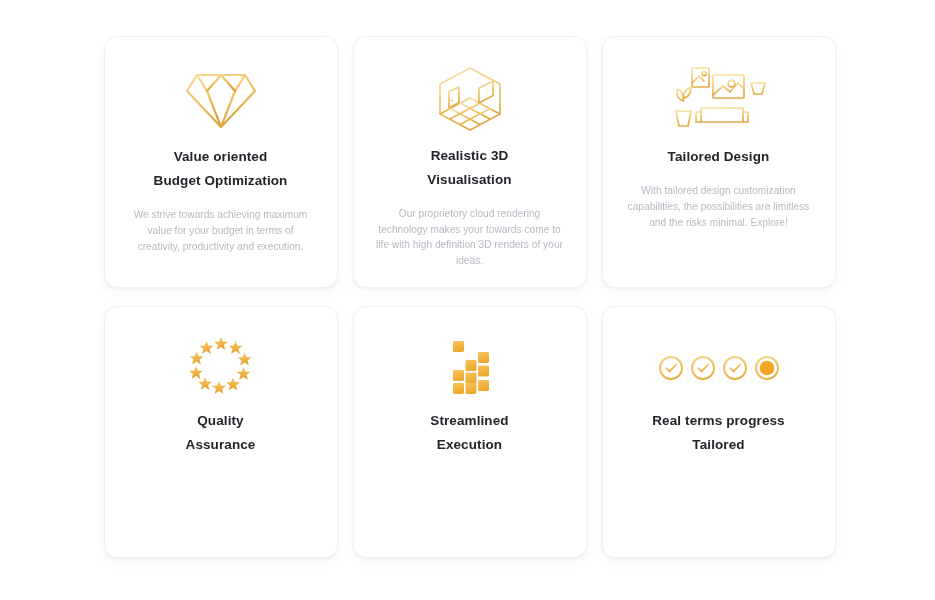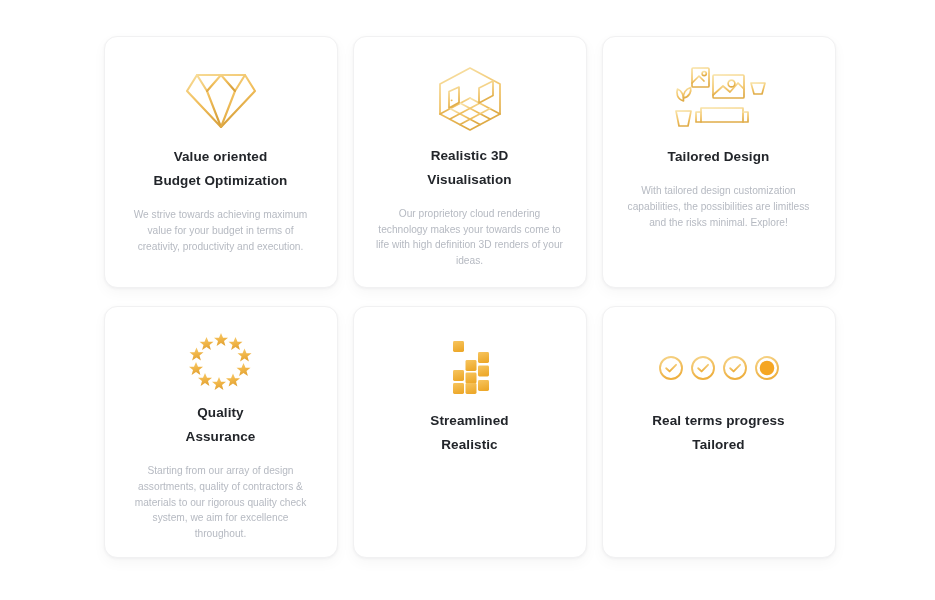--- a/index.html
+++ b/index.html
@@ -218,21 +218,20 @@
             <use href="#star5" transform="translate(11,38)"></use>
             <use href="#star5" transform="translate(11.5,23.5)"></use>
             <use href="#star5" transform="translate(21.5,13)"></use>
           </g>
         </svg>
       </div>
       <div class="card-title">
         <div>Quality</div>
         <div>Assurance</div>
       </div>
-      <p class="card-desc">Starting from our array of design assortments, quality of contractors &amp; materials to our rigorous quality check system, we aim for excellence throughout.</p>
     </div>
 
     <div class="feature-card row-2">
       <div class="card-icon">
         <svg width="54" height="56" viewBox="0 0 54 56" fill="none">
           <defs>
             <linearGradient id="gold5" x1="0" y1="0" x2="0.3" y2="1">
               <stop offset="0" stop-color="#f7c55f"></stop>
               <stop offset="1" stop-color="#eda92c"></stop>
             </linearGradient>
@@ -245,21 +244,21 @@
             <rect x="10" y="30" width="11" height="11" rx="1.4"></rect>
             <rect x="22.5" y="32.5" width="11" height="11" rx="1.4"></rect>
             <rect x="35" y="40" width="11" height="11" rx="1.4"></rect>
             <rect x="10" y="43" width="11" height="11" rx="1.4"></rect>
             <rect x="22.5" y="43" width="11" height="11" rx="1.4"></rect>
           </g>
         </svg>
       </div>
       <div class="card-title">
         <div>Streamlined</div>
-        <div>Realistic</div>
+        <div>Execution</div>
       </div>
     </div>
 
     <div class="feature-card row-2">
       <div class="card-icon">
         <svg width="124" height="30" viewBox="0 0 124 30" fill="none">
           <defs>
             <linearGradient id="gold6" x1="0" y1="0" x2="0.3" y2="1">
               <stop offset="0" stop-color="#f6d489"></stop>
               <stop offset="1" stop-color="#eeb040"></stop>

